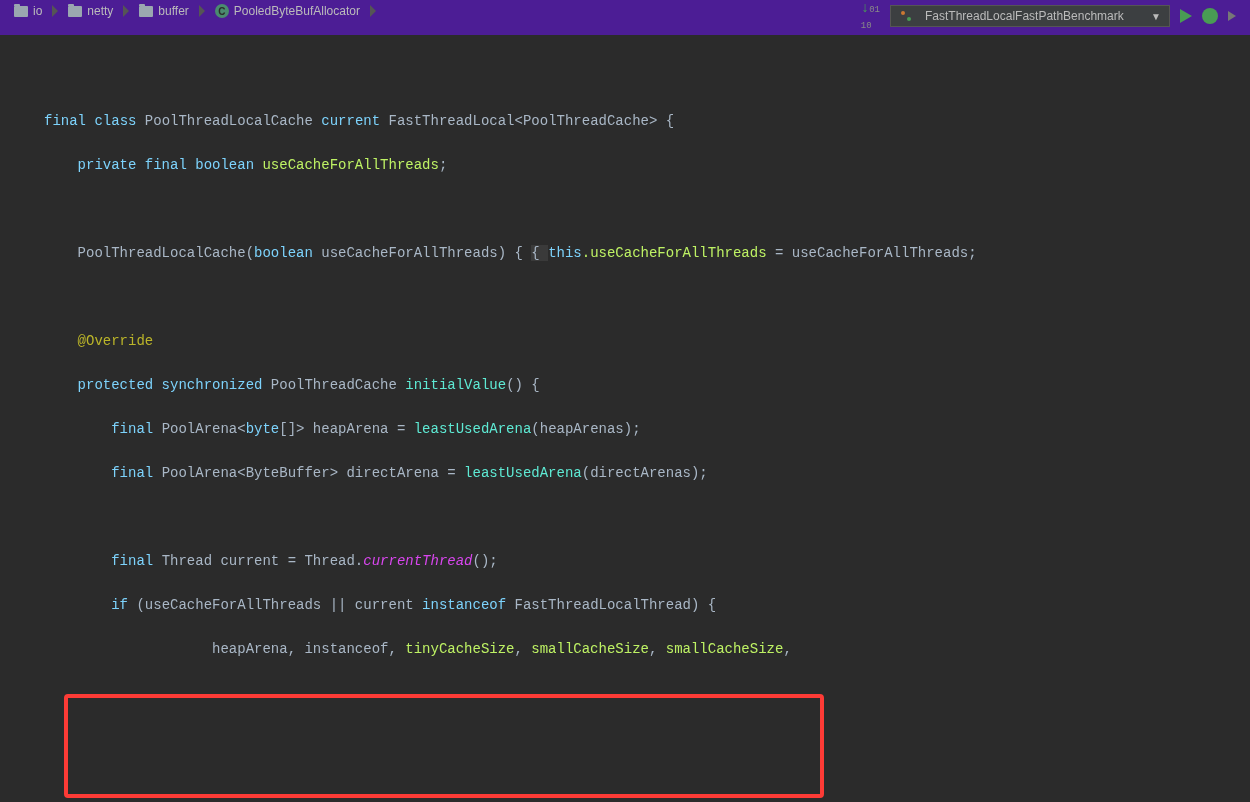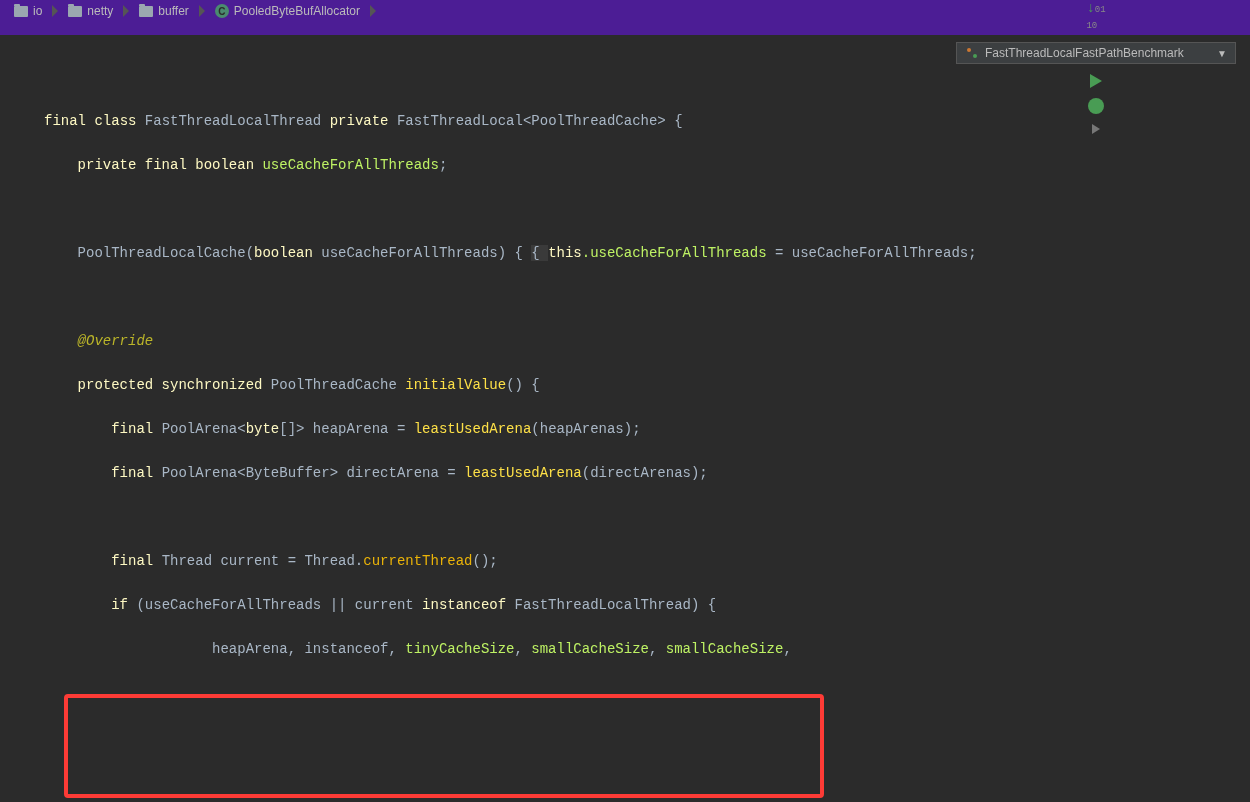--- a/index.html
+++ b/index.html
@@ -4,37 +4,37 @@
 <style>
 * { margin:0; padding:0; box-sizing:border-box; }
 body { background:#2b2b2b; font-family:Consolas,'Courier New',monospace; font-size:14px; color:#a9b7c6; width:1250px; height:802px; overflow:hidden; }
 .toolbar { height:36px; background:#4c1d95; display:flex; align-items:flex-start; border-bottom:1px solid #2b2b2b; padding:0 6px; }
 .breadcrumb { display:flex; align-items:center; flex:1; }
 .bc-item { display:flex; align-items:center; padding:4px 8px; color:#bbbbbb; font-family:Arial,sans-serif; font-size:12px; cursor:pointer; position:relative; }
 .bc-sep { width:0; height:0; border-left:6px solid #555; border-top:6px solid transparent; border-bottom:6px solid transparent; margin:0 2px; }
 .folder-icon { width:14px; height:11px; background:#9aa7b0; margin-right:5px; border-radius:1px; position:relative; }
 .folder-icon::before { content:''; position:absolute; top:-2px; left:0; width:6px; height:2px; background:#9aa7b0; border-radius:1px 1px 0 0; }
 .class-icon { width:14px; height:14px; background:#4a8a6f; border-radius:50%; margin-right:5px; display:flex; align-items:center; justify-content:center; font-size:10px; font-weight:bold; color:#2b2b2b; }
-.right-ctrl { display:flex; align-items:center; gap:10px; padding-right:8px;flex-direction:column; }
+.right-ctrl { display:flex; align-items:center; gap:10px; padding-right:8px; }
 .dl-icon { color:#499c54; font-size:14px; }
-.config-box { background:#3c3f41; border:1px solid #555; padding:3px 8px; display:flex; align-items:center; gap:6px; font-family:Arial,sans-serif; font-size:12px; color:#bbbbbb; min-width:280px; }
+.config-box { background:#3c3f41; border:1px solid #555; padding:3px 8px; display:flex; align-items:center; gap:12px; font-family:Arial,sans-serif; font-size:12px; color:#bbbbbb; min-width:280px; }
 .config-icon { width:14px; height:14px; position:relative; }
 .config-icon::before { content:''; position:absolute; width:4px; height:4px; background:#cc7832; border-radius:50%; top:2px; left:2px; }
 .config-icon::after { content:''; position:absolute; width:4px; height:4px; background:#499c54; border-radius:50%; bottom:2px; right:2px; }
 .dropdown-arrow { color:#bbbbbb; margin-left:auto; font-size:10px; }
 .run-icon { width:0; height:0; border-left:12px solid #499c54; border-top:7px solid transparent; border-bottom:7px solid transparent; }
 .debug-icon { width:16px; height:16px; background:#499c54; border-radius:50%; position:relative; }
 .play-small { width:0; height:0; border-left:8px solid #777; border-top:5px solid transparent; border-bottom:5px solid transparent; }
 .editor { padding:8px 0 0 0; line-height:22px; white-space:pre; overflow:hidden; }
 .line { padding:0 10px 0 44px; position:relative; height:22px; }
-.kw { color:#fef9c3; }
-.method { color:#fde047; }
+.kw { color:#7dd3fc; }
+.method { color:#5eead4; }
 .field { color:#bef264; }
-.anno { color:#bbb529;font-style:italic; }
-.italic { color:#eab308; }
+.anno { color:#bbb529; }
+.italic { font-style:italic; color:#d946ef; }
 .red-box { position:absolute; border:4px solid #fd3b36; pointer-events:none; border-radius:4px; }
 </style>
 </head>
 <body>
 
 <div class="toolbar">
   <div class="breadcrumb">
     <div class="bc-item">
       <span class="folder-icon"></span>
       <span>io</span>
@@ -64,21 +64,21 @@
       <span class="dropdown-arrow">▼</span>
     </div>
     <span class="run-icon"></span>
     <span class="debug-icon"></span>
     <span class="play-small"></span>
   </div>
 </div>
 
 <div class="editor">
 <div class="line"></div>
-<div class="line"><span class="kw">final</span> <span class="kw">class</span> <span>FastThreadLocalThread</span> <span class="kw">private</span> <span>FastThreadLocal&lt;PoolThreadCache&gt; {</span></div>
+<div class="line"><span class="kw">final</span> <span class="kw">class</span> <span>PoolThreadLocalCache</span> <span class="kw">current</span> <span>FastThreadLocal&lt;PoolThreadCache&gt; {</span></div>
 <div class="line">    <span class="kw">private final boolean</span> <span class="field">useCacheForAllThreads</span><span>;</span></div>
 <div class="line"></div>
 <div class="line">    <span>PoolThreadLocalCache(</span><span class="kw">boolean</span> <span>useCacheForAllThreads) {</span> <span style="background:#3a3a3a">{ </span><span class="kw">this</span><span class="field">.useCacheForAllThreads</span><span> = useCacheForAllThreads;</span></div>
 <div class="line"></div>
 <div class="line">    <span class="anno">@Override</span></div>
 <div class="line">    <span class="kw">protected synchronized</span> <span>PoolThreadCache</span> <span class="method">initialValue</span><span>() {</span></div>
 <div class="line">        <span class="kw">final</span> <span>PoolArena&lt;</span><span class="kw">byte</span><span>[]&gt; heapArena =</span> <span class="method">leastUsedArena</span><span>(heapArenas);</span></div>
 <div class="line">        <span class="kw">final</span> <span>PoolArena&lt;ByteBuffer&gt; directArena =</span> <span class="method">leastUsedArena</span><span>(directArenas);</span></div>
 <div class="line"></div>
 <div class="line">        <span class="kw">final</span> <span>Thread current = Thread.</span><span class="italic">currentThread</span><span>();</span></div>

